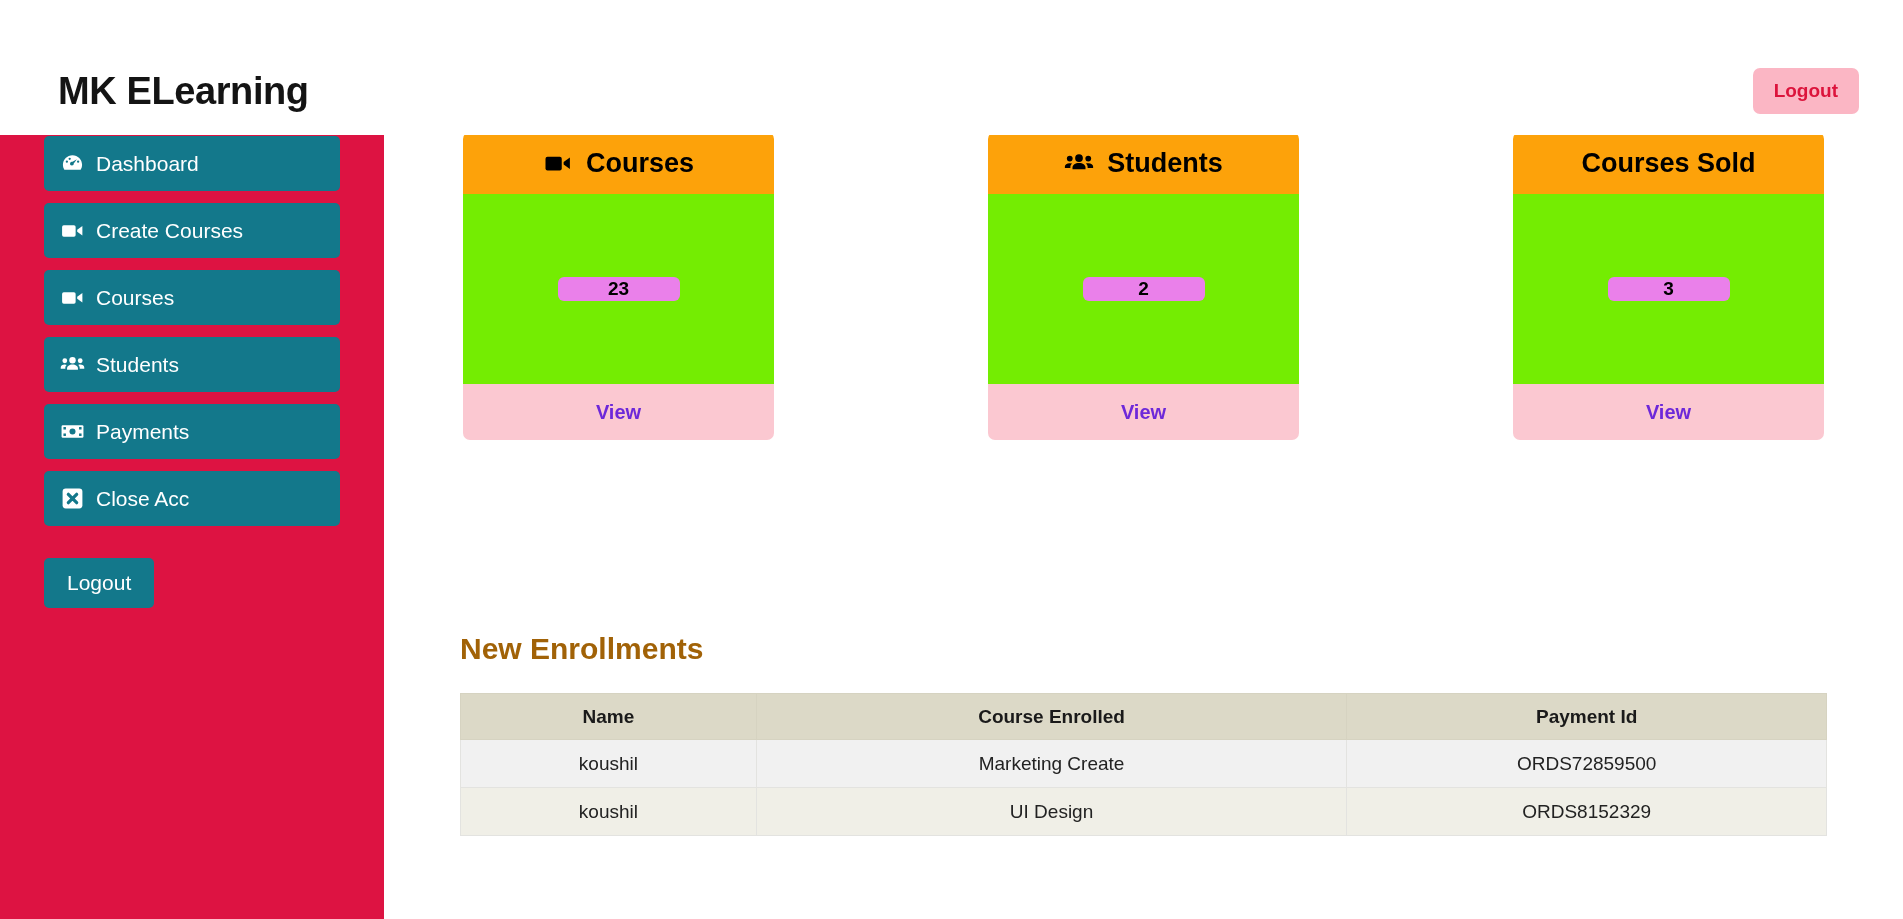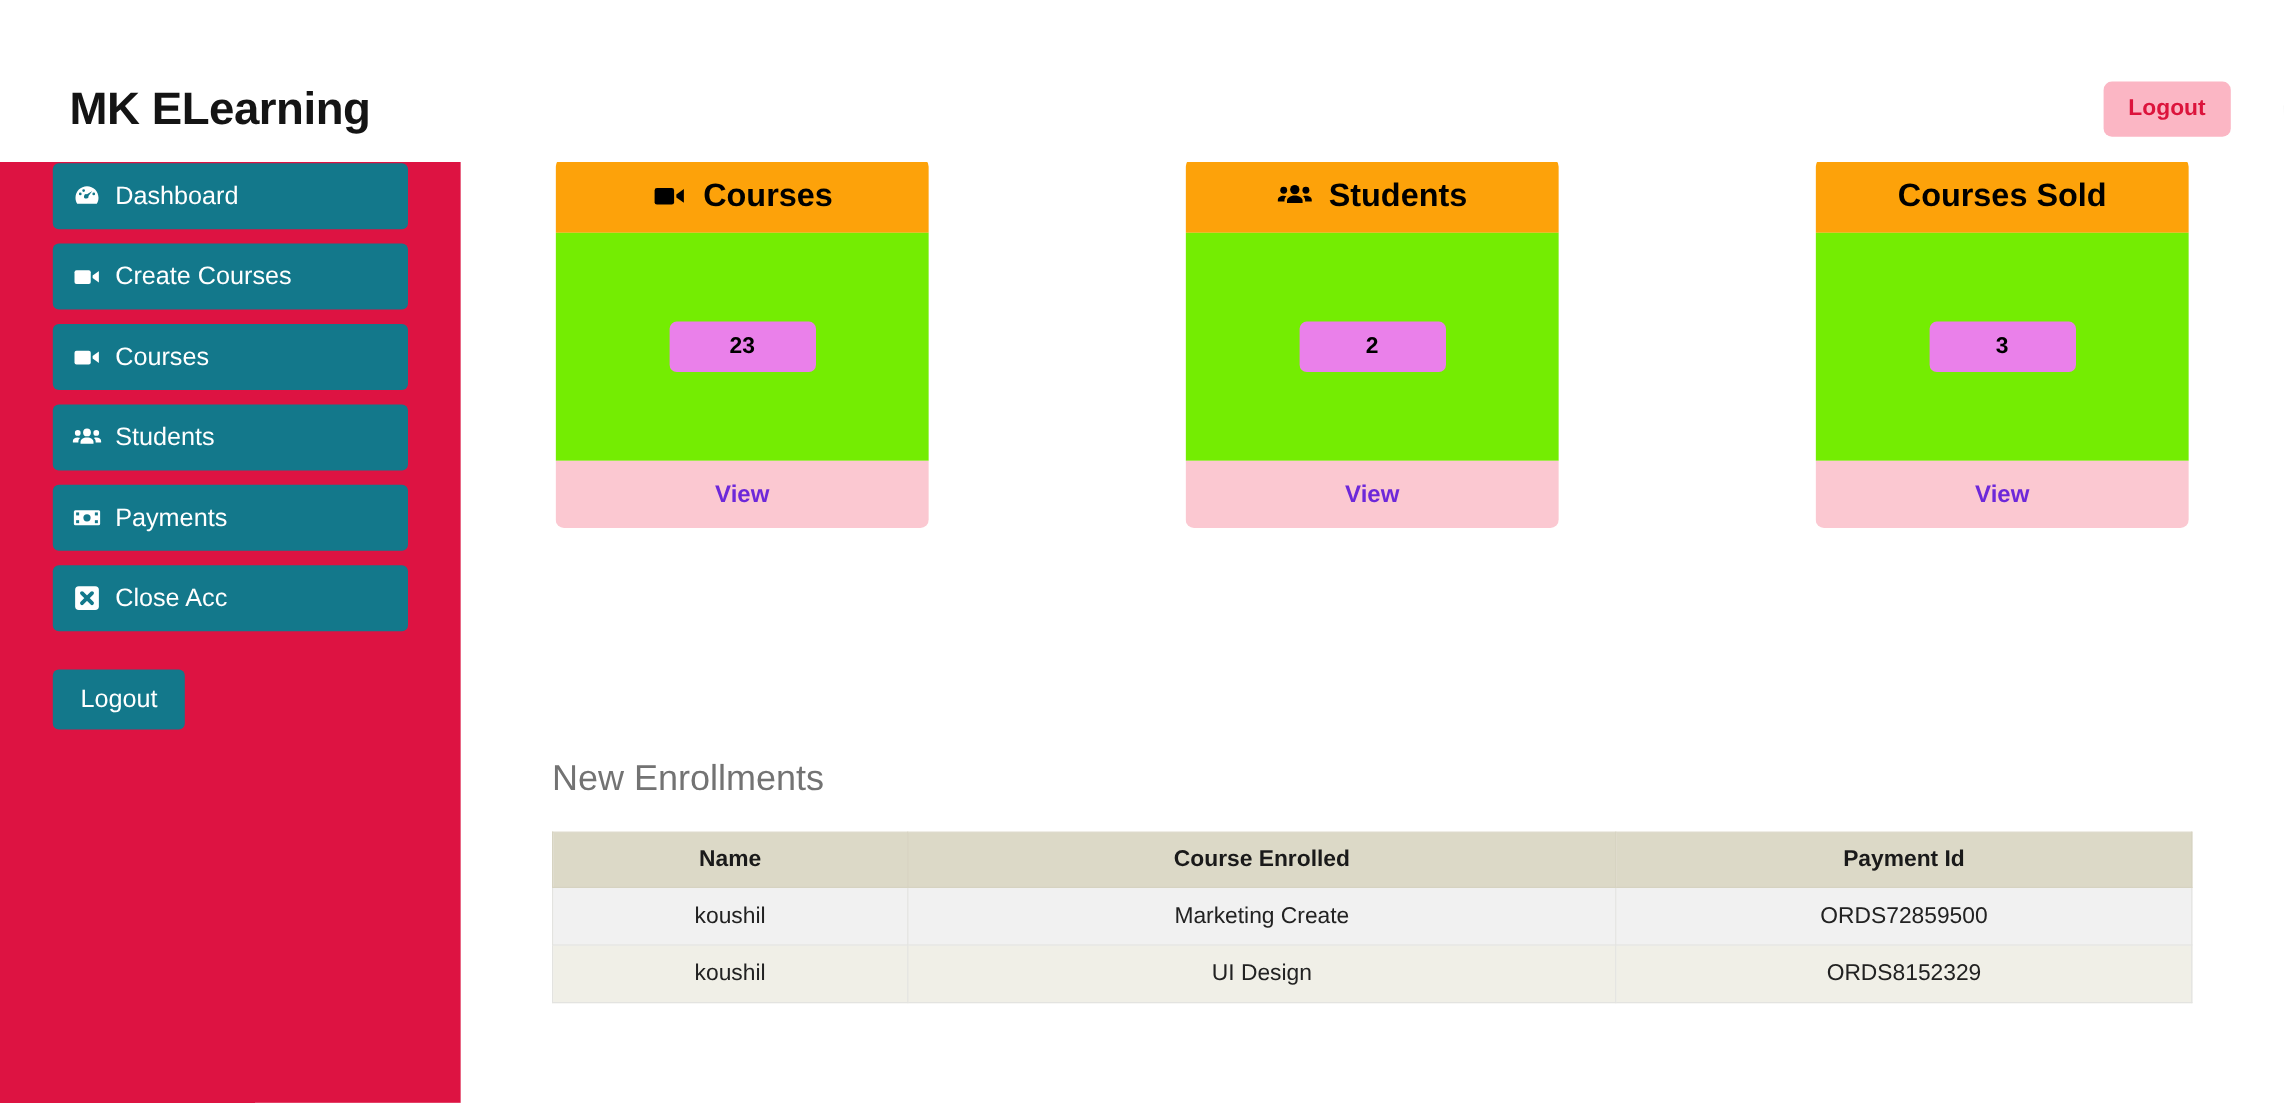--- a/index.html
+++ b/index.html
@@ -102,37 +102,37 @@
     width: 30px; height: 30px;
   }
   .card-body {
     background: #74ed02;
     height: 190px;
     display: flex; align-items: center; justify-content: center;
   }
   .badge {
     background: #ea80ea;
     border-radius: 6px;
-    min-width: 122px; height: 42px;
+    min-width: 122px; height: 24px;
     display: flex; align-items: center; justify-content: center;
     font-size: 19px; font-weight: 700; color: #000000;
   }
   .card-foot {
     background: #fbc8d1;
     height: 56px;
     display: flex; align-items: center; justify-content: center;
     font-size: 20px; font-weight: 700; color: #6d28d9;
     cursor: pointer;
   }
   #table-wrap {
     position: absolute; left: 76px; top: 535px;
     width: 1367px;
   }
   #enroll-heading {
-    font-size: 30px; font-weight: 400; color: #737373;
+    font-size: 30px; font-weight: 700; color: #a16207;
     margin-bottom: 27px;
   }
   table {
     width: 1367px;
     border-collapse: collapse;
     font-size: 19px;
   }
   thead th {
     background: #dcd9c7;
     color: #1a1a1a;

